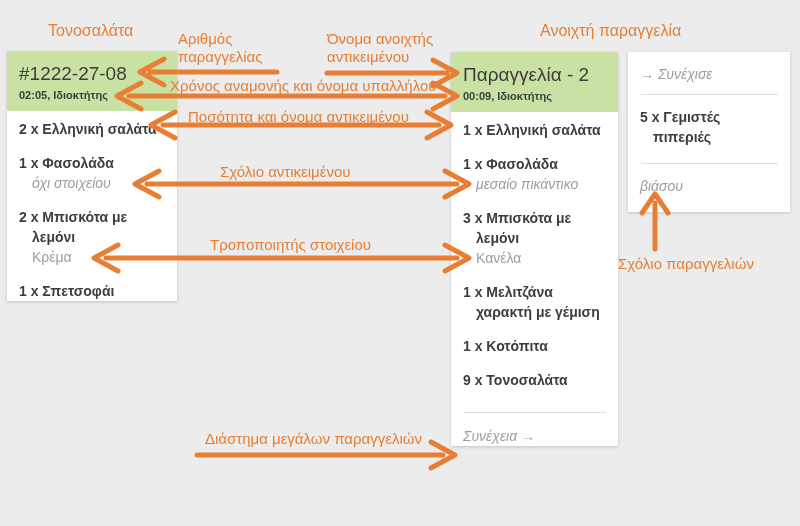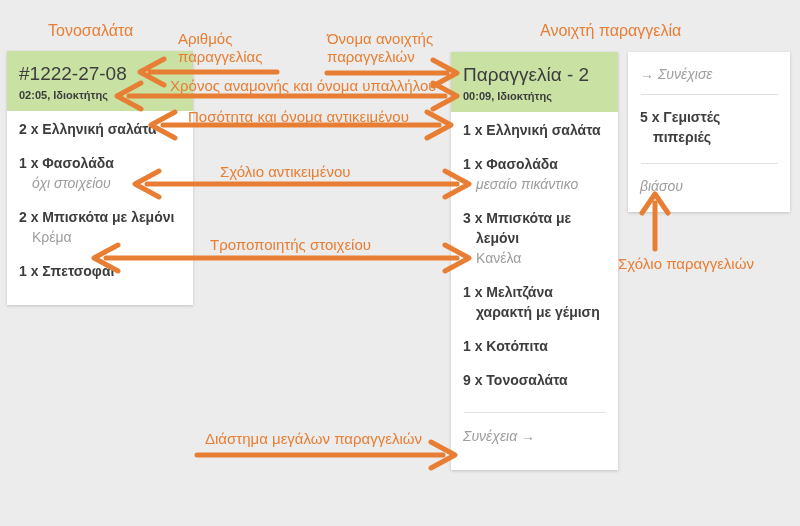--- a/index.html
+++ b/index.html
@@ -5,29 +5,29 @@
   * { margin:0; padding:0; box-sizing:border-box; }
   html,body { width:800px; height:526px; }
   body { font-family:"Liberation Sans", sans-serif; background:var(--page-bg,#ececec); position:relative; overflow:hidden; }
   .stage { position:absolute; inset:0; width:800px; height:526px; }
 
   .section-title { position:absolute; font-size:16px; color:var(--accent-orange,#e87e33); white-space:nowrap; }
   .t-left  { left:48px;  top:22px; }
   .t-right { left:540px; top:22px; }
 
   .card { position:absolute; background:var(--card-bg,#ffffff); box-shadow:0 1px 3px rgba(0,0,0,.18); }
-  .card-left   { left:7px;   top:51px; width:186px; }
+  .card-left   { left:7px;   top:51px; width:170px; }
   .card-middle { left:451px; top:52px; width:167px; }
   .card-right  { left:628px; top:52px; width:162px; }
 
   .card-header { background:var(--header-green,#c9e1a3); padding:11px 12px 9px 12px; }
   .order-number { font-size:19px; line-height:24px; color:var(--dark-text,#3d3d3d); }
   .order-meta   { font-size:11px; line-height:14px; font-weight:700; color:var(--dark-text,#3d3d3d); margin-top:2px; }
 
-  .card-body { padding:8px 12px 24px 12px; }
+  .card-body { padding:8px 12px 0 12px; }
   .item { margin-bottom:14px; }
   .item:last-child { margin-bottom:0; }
   .item-name { display:block; font-size:14px; font-weight:700; line-height:20px; color:var(--dark-text,#3d3d3d); padding-left:13px; text-indent:-13px; }
   .item-sub  { display:block; font-size:14px; line-height:20px; color:var(--muted-text,#9d9d9d); padding-left:13px; }
   .item-sub.italic { font-style:italic; }
 
   .divider { border:0; border-top:1px solid #e0e0e0; height:0; margin:0 0 0 1px; }
   .div-mid { margin-top:22px; margin-bottom:13px; }
   .muted-line { font-size:14px; line-height:20px; font-style:italic; color:var(--muted-text,#9d9d9d); }
 
@@ -116,21 +116,21 @@
       <div class="divider d1"></div>
       <div class="item">
         <span class="item-name">5 x Γεμιστές πιπεριές</span>
       </div>
       <div class="divider d2"></div>
       <div class="muted-line">βιάσου</div>
     </div>
   </div>
 
   <div class="ann ann-order-number">Αριθμός παραγγελίας</div>
-  <div class="ann ann-open-name">Όνομα ανοιχτής παραγγελιών</div>
+  <div class="ann ann-open-name">Όνομα ανοιχτής αντικειμένου</div>
   <div class="ann ann-waiting">Χρόνος αναμονής και όνομα υπαλλήλου</div>
   <div class="ann ann-quantity">Ποσότητα και όνομα αντικειμένου</div>
   <div class="ann ann-item-comment">Σχόλιο αντικειμένου</div>
   <div class="ann ann-modifier">Τροποποιητής στοιχείου</div>
   <div class="ann ann-gap">Διάστημα μεγάλων παραγγελιών</div>
   <div class="ann ann-orders-comment">Σχόλιο παραγγελιών</div>
 
   <svg class="arrows" width="800" height="526" viewBox="0 0 800 526">
     <path d="M277 72 H150 M164 59 L140 72 L164 85"></path>
     <path d="M327 73 H447 M433 60 L457 73 L433 86"></path>

